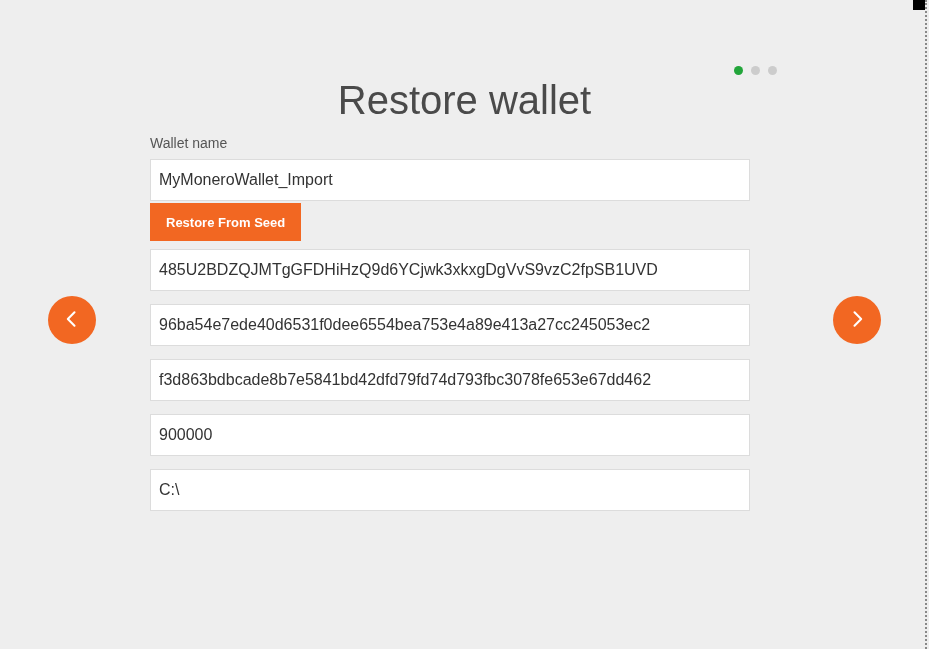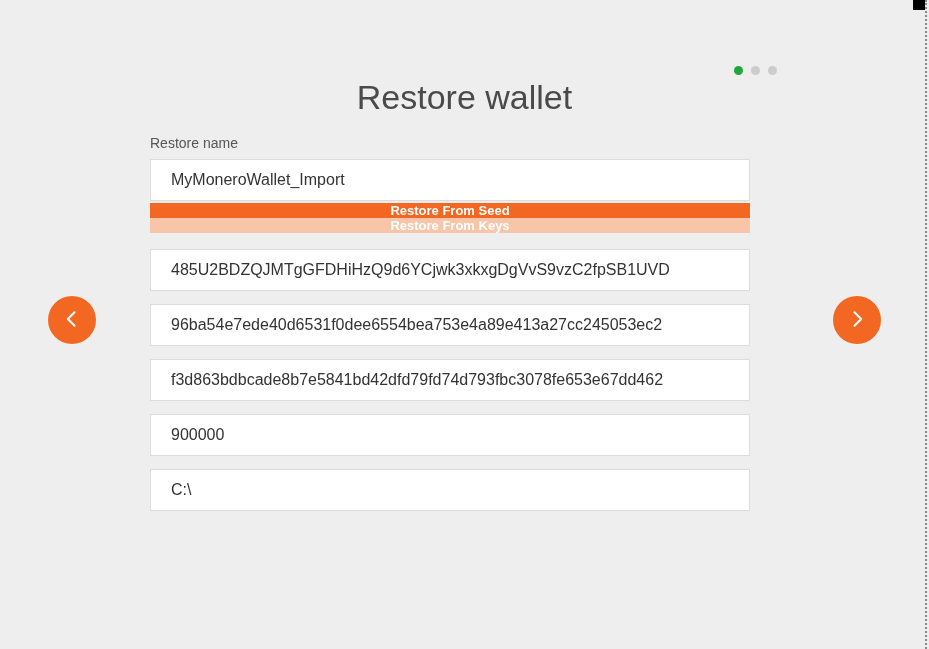--- a/index.html
+++ b/index.html
@@ -41,21 +41,21 @@
     border-radius: 50%;
     background: #cccccc;
   }
   .steps .dot.active { background: #22a53a; }
   .title {
     position: absolute;
     top: 78px;
     left: 0;
     width: 929px;
     text-align: center;
-    font-size: 34px;
+    font-size: 40px;
     color: #4a4a4a;
     font-weight: 400;
   }
   .form-area {
     position: absolute;
     left: 150px;
     top: 135px;
     width: 600px;
   }
   .label {
@@ -63,32 +63,31 @@
     color: #555555;
     margin-bottom: 8px;
     margin-top: 30px;
   }
   .label.first { margin-top: 0; }
   .textfield {
     width: 100%;
     height: 42px;
     border: 1px solid #dcdcdc;
     background: #ffffff;
-    padding: 0 20px;
+    padding: 0 8px;
     font-size: 16px;
     color: #333333;
     font-family: inherit;
     outline: none;
     margin-bottom: 2px;
   }
   .tab-row {
     display: flex;
     height: 38px;
     margin-top: 0;
-    flex-direction: column;
   }
   .tab {
     border: none;
     padding: 0 16px;
     font-size: 13px;
     font-weight: 600;
     color: #ffffff;
     cursor: pointer;
     font-family: inherit;
   }
@@ -141,26 +140,25 @@
 <button class="navbtn next">
   <span>
     <svg viewBox="0 0 24 24">
         <path d="M9 4 L17 12 L9 20"></path>
       </svg>
   </span>
 </button>
 
 <div class="form-area">
 
-  <div class="label first">Restore name</div>
+  <div class="label first">Wallet name</div>
   <input class="textfield" type="text" value="MyMoneroWallet_Import" style="">
 
   <div class="tab-row">
     <button class="tab active">Restore From Seed</button>
-    <button class="tab inactive">Restore From Keys</button>
   </div>
 
   <div class="field-col">
     <input class="textfield" type="text" value="485U2BDZQJMTgGFDHiHzQ9d6YCjwk3xkxgDgVvS9vzC2fpSB1UVD" style="">
     <input class="textfield" type="text" value="96ba54e7ede40d6531f0dee6554bea753e4a89e413a27cc245053ec2" style="">
     <input class="textfield" type="text" value="f3d863bdbcade8b7e5841bd42dfd79fd74d793fbc3078fe653e67dd462" style="">
     <input class="textfield" type="text" value="900000" style="">
   </div>
 
   <input class="textfield" type="text" value="C:\" style="">

